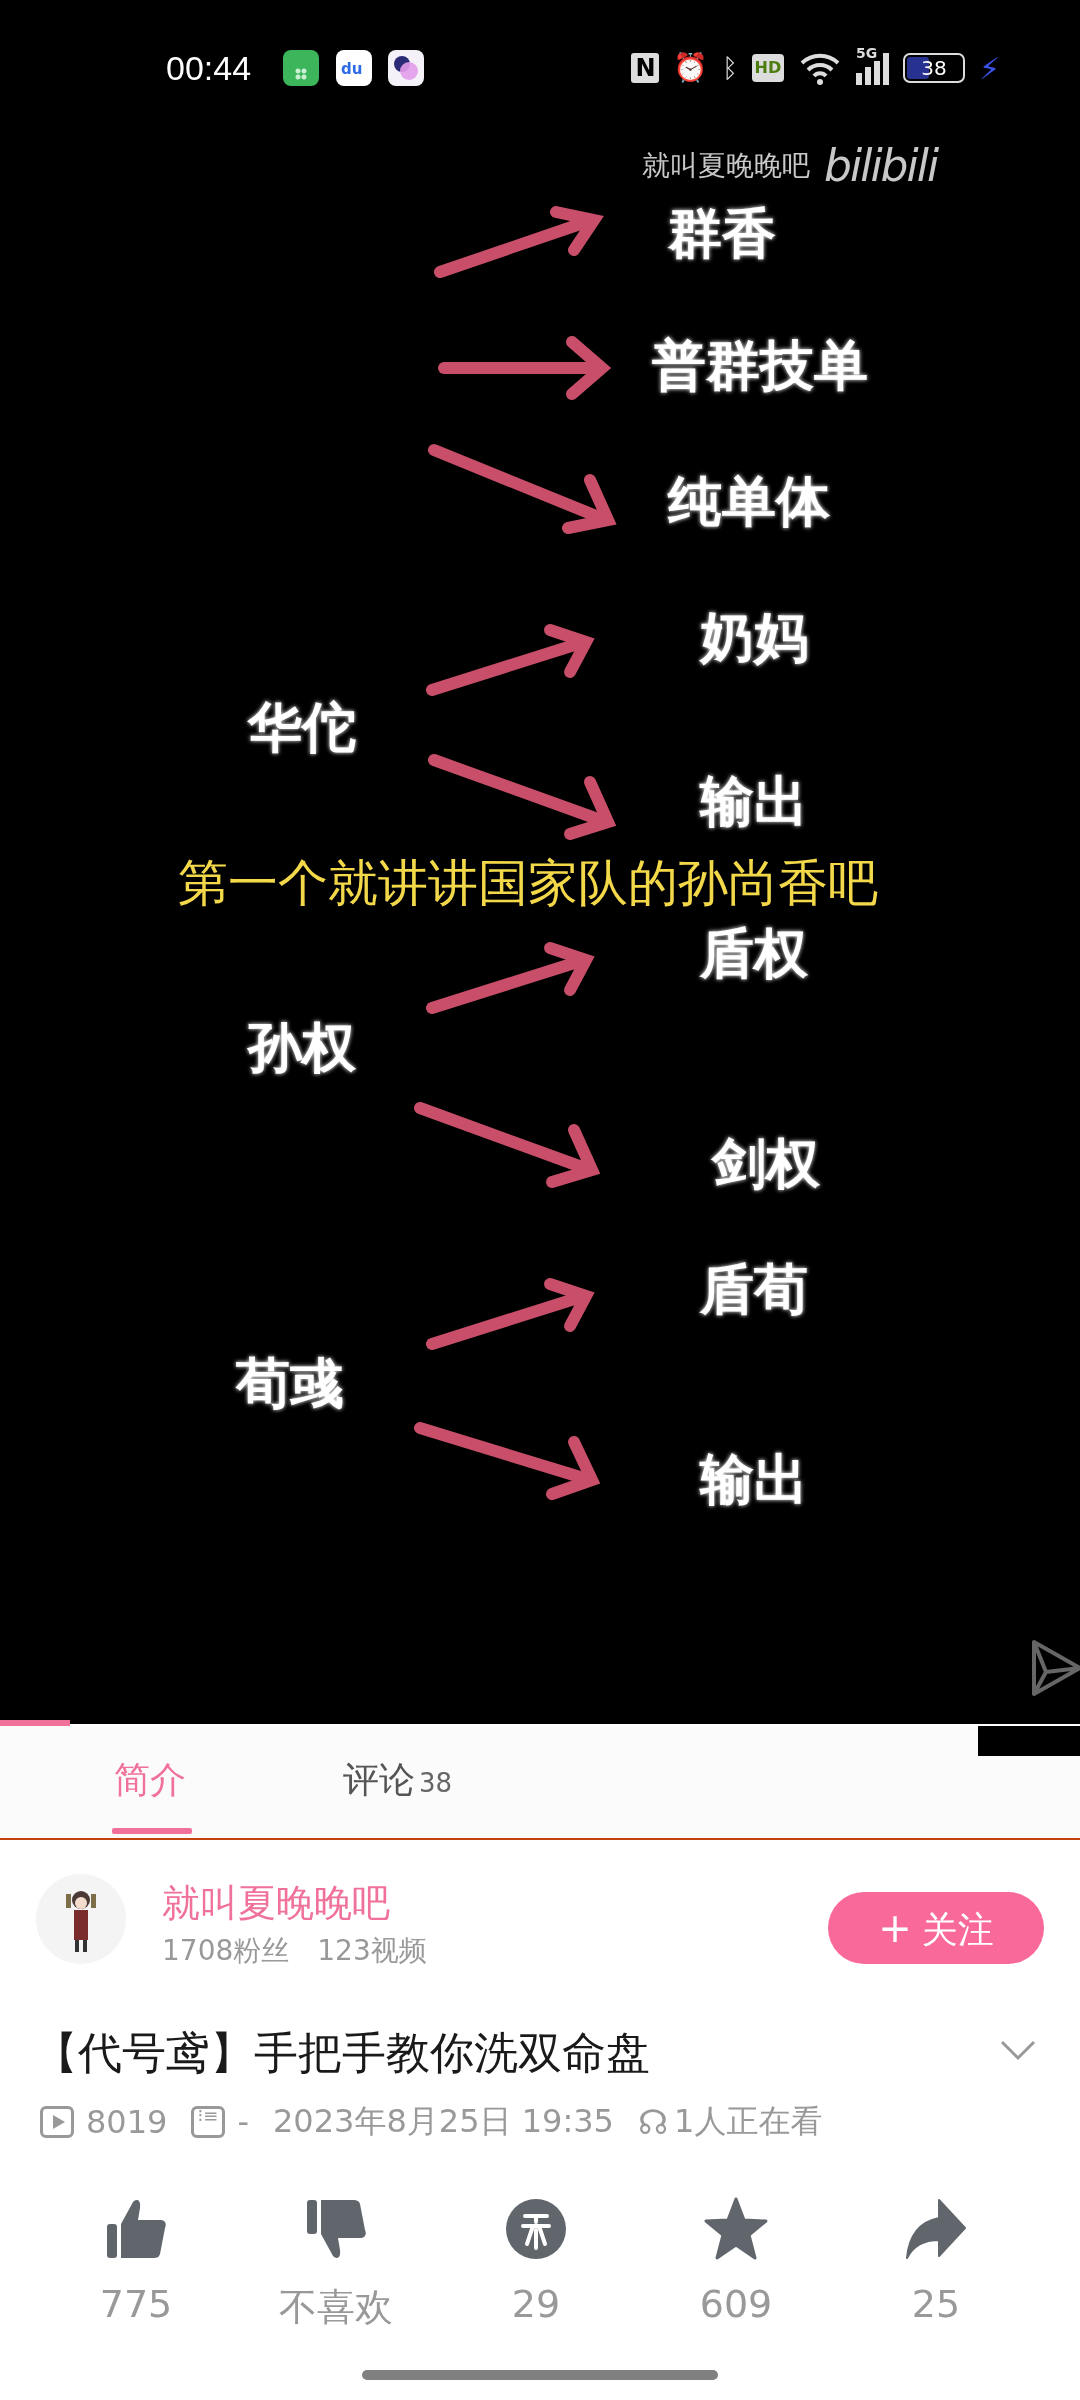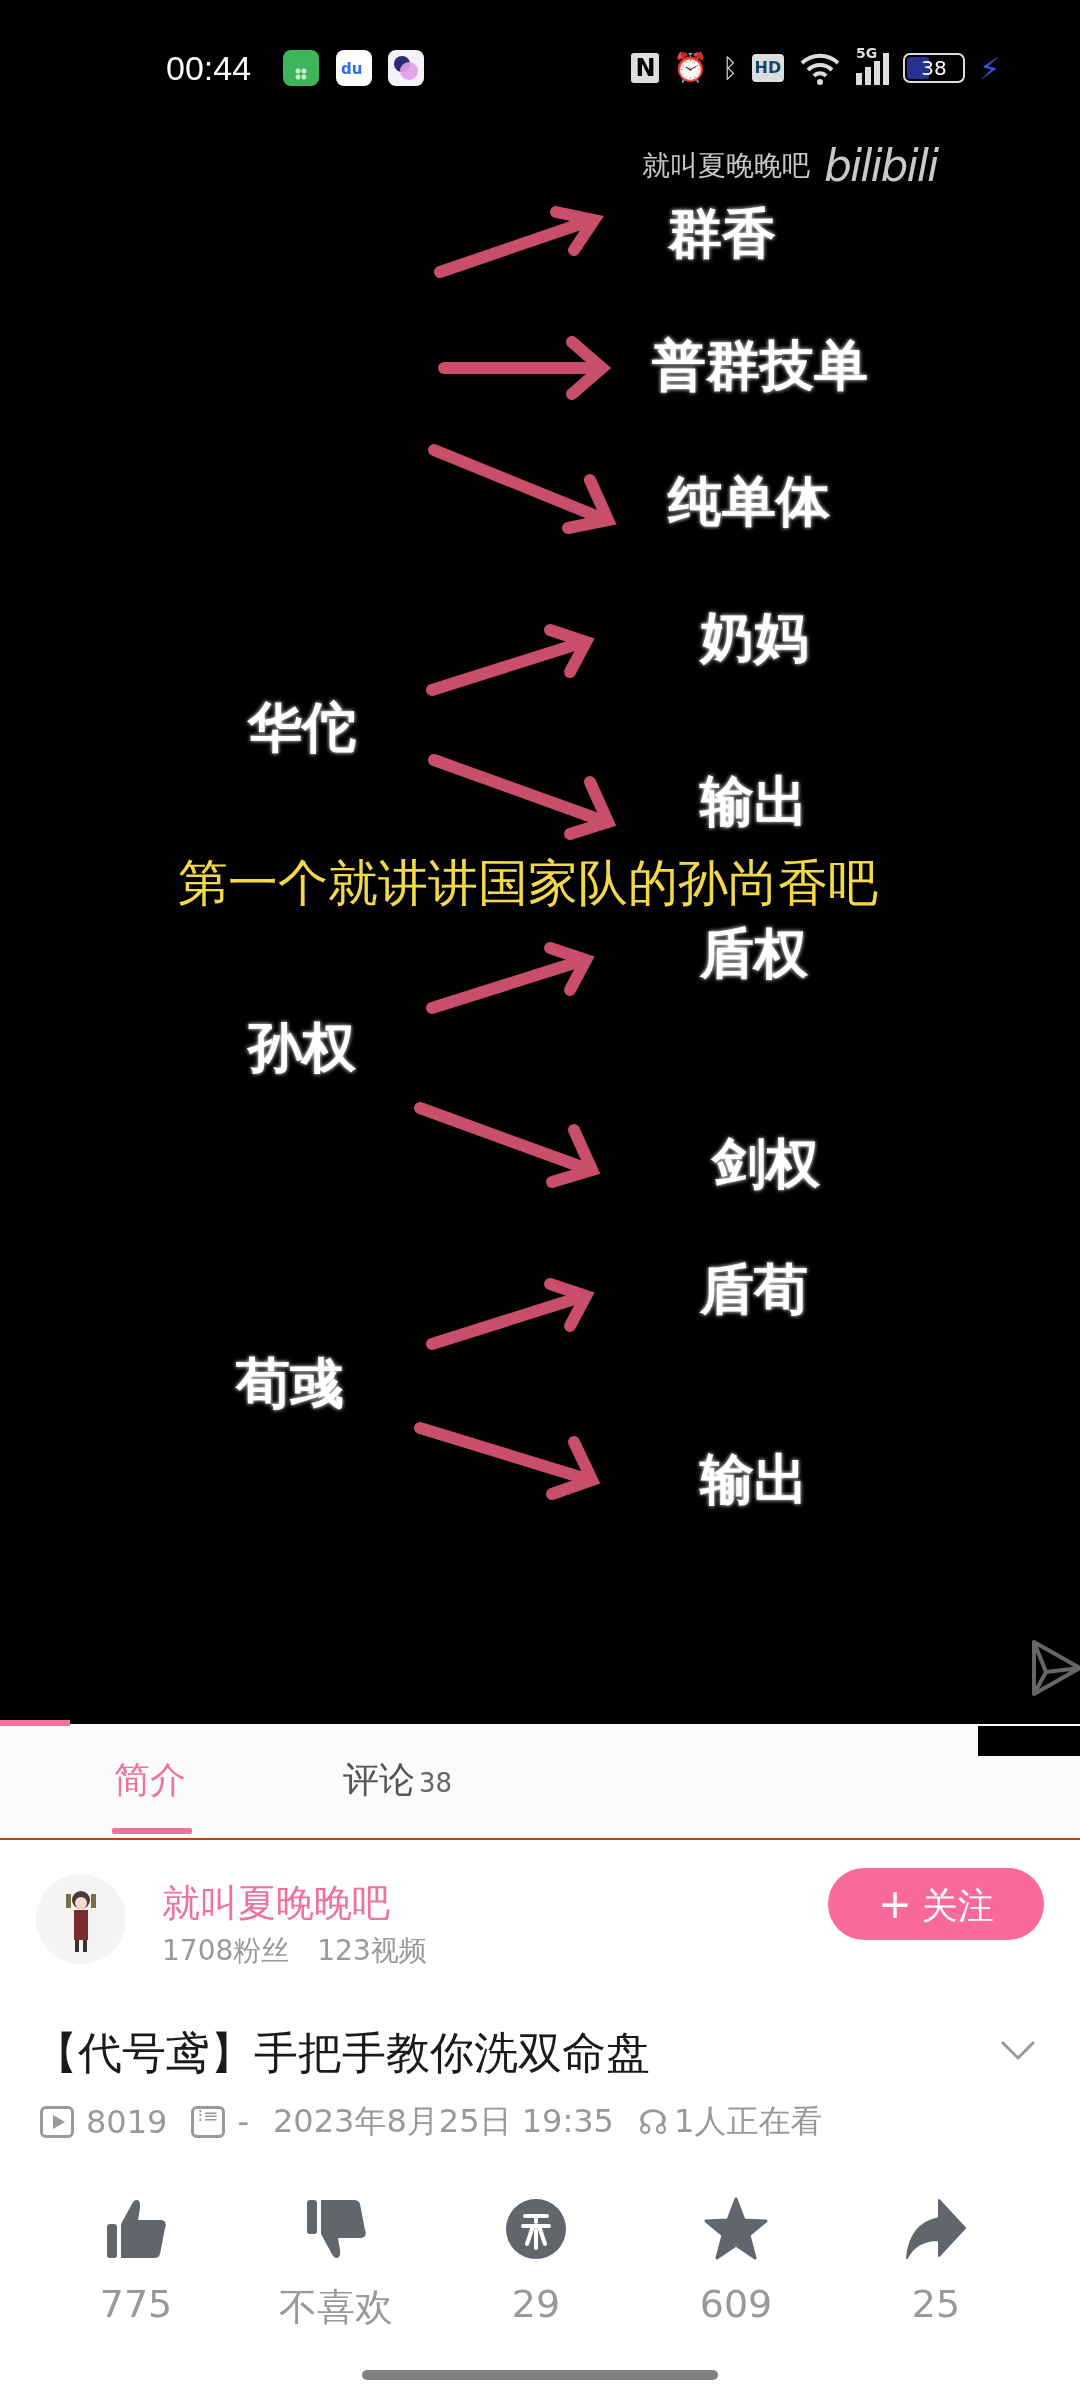--- a/index.html
+++ b/index.html
@@ -16,21 +16,21 @@
   .ic-purple { left: 388px; background: #f4f2f8; }
   .ic-green::after { content: ""; position: absolute; left: 12px; top: 18px; width: 12px; height: 12px; background: radial-gradient(circle, #c9f0d2 2px, transparent 3px) 0 0/6px 6px; }
   .ic-baidu::after { content: "du"; position: absolute; left: 5px; top: 10px; color: #2e6be6; font-size: 15px; font-weight: bold; }
   .ic-purple::before { content: ""; position: absolute; left: 6px; top: 6px; width: 16px; height: 16px; border-radius: 50%; background: #2b2a76; }
   .ic-purple::after { content: ""; position: absolute; left: 12px; top: 12px; width: 18px; height: 18px; border-radius: 50%; background: #e39ceb; opacity: .9; }
 
   .sys { position: absolute; top: 0; height: 48px; display: flex; align-items: center; color: #e0e0e0; }
   .sys-icons { right: 80px; gap: 14px; }
   .sys-ic { color: #e0e0e0; font-size: 28px; line-height: 48px; }
   .nfc { width: 28px; height: 30px; background: #ddd; border-radius: 3px; color: #000; font-size: 24px; font-weight: bold; text-align: center; line-height: 30px; }
-  .hd { width: 32px; height: 28px; background: #ddd; border-radius: 4px; color: #0c4a6e; font-size: 16px; font-weight: bold; text-align: center; line-height: 28px; }
+  .hd { width: 32px; height: 28px; background: #ddd; border-radius: 4px; color: #4d7c0f; font-size: 16px; font-weight: bold; text-align: center; line-height: 28px; }
   .sig { font-size: 16px; font-weight: bold; color: #ddd; }
   .battery { width: 62px; height: 30px; border: 2px solid #ddd; border-radius: 7px; position: relative; overflow: hidden; }
   .battery-fill { position: absolute; left: 2px; top: 2px; bottom: 2px; width: 38%; background: #27318f; border-radius: 3px; }
   .battery-txt { position: absolute; left: 0; right: 0; top: 0; bottom: 0; text-align: center; color: #fff; font-size: 20px; line-height: 26px; }
   .bolt { color: #3a52e8; font-size: 30px; }
 
   .watermark { position: absolute; left: 642px; top: 140px; color: #c8c8c8; font-size: 28px; display: flex; align-items: center; gap: 14px; }
   .bili { font-size: 44px; font-weight: normal; font-style: italic; color: #c8c8c8; letter-spacing: -2px; }
 
   .lbl { position: absolute; color: #fff; font-weight: bold; font-size: 54px; text-shadow: 0 0 4px #fff; white-space: nowrap; }
@@ -54,21 +54,21 @@
   .danmaku-ic::after { content: "✓"; position: absolute; right: -10px; bottom: -12px; color: #f07199; font-size: 26px; }
   .black-corner { position: absolute; left: 978px; top: 1726px; width: 102px; height: 30px; background: #000; }
 
   
   .uploader { position: absolute; left: 0; top: 1840px; width: 1080px; height: 150px; background: #fff; }
   .avatar { position: absolute; left: 36px; top: 34px; width: 90px; height: 90px; border-radius: 50%; background: #f4f4f4; overflow: hidden; }
   .avatar-fig { position: absolute; left: 30px; top: 14px; width: 30px; height: 66px; }
   .up-name { position: absolute; left: 162px; top: 38px; font-size: 38px; color: #f07199; }
   .up-stats { position: absolute; left: 162px; top: 92px; font-size: 28px; color: #999; }
   .up-stats span + span { margin-left: 28px; }
-  .follow-btn { position: absolute; left: 828px; top: 28px; width: 216px; height: 72px; border-radius: 36px; background: #f9699a; color: #fff; font-size: 36px; text-align: center; line-height: 72px; }
+  .follow-btn { position: absolute; left: 828px; top: 52px; width: 216px; height: 72px; border-radius: 36px; background: #f9699a; color: #fff; font-size: 36px; text-align: center; line-height: 72px; }
   .follow-btn .plus { font-size: 40px; margin-right: 10px; }
 
   
   .title { position: absolute; left: 34px; top: 2024px; font-size: 44px; color: #1a1a1a; white-space: nowrap; }
   .chev { position: absolute; left: 998px; top: 2030px; width: 40px; height: 40px; }
   .meta { position: absolute; left: 40px; top: 2100px; font-size: 32px; color: #999; display: flex; align-items: center; white-space: nowrap; }
   .meta-ic { display: inline-block; width: 34px; height: 32px; border: 3px solid #999; border-radius: 6px; position: relative; margin-right: 12px; }
   .play-ic::after { content: ""; position: absolute; left: 10px; top: 6px; border-left: 12px solid #999; border-top: 7px solid transparent; border-bottom: 7px solid transparent; }
   .list-ic::after { content: "⁝≡"; position: absolute; left: 3px; top: -4px; font-size: 18px; color: #999; }
   .meta .gap { margin-right: 24px; }

